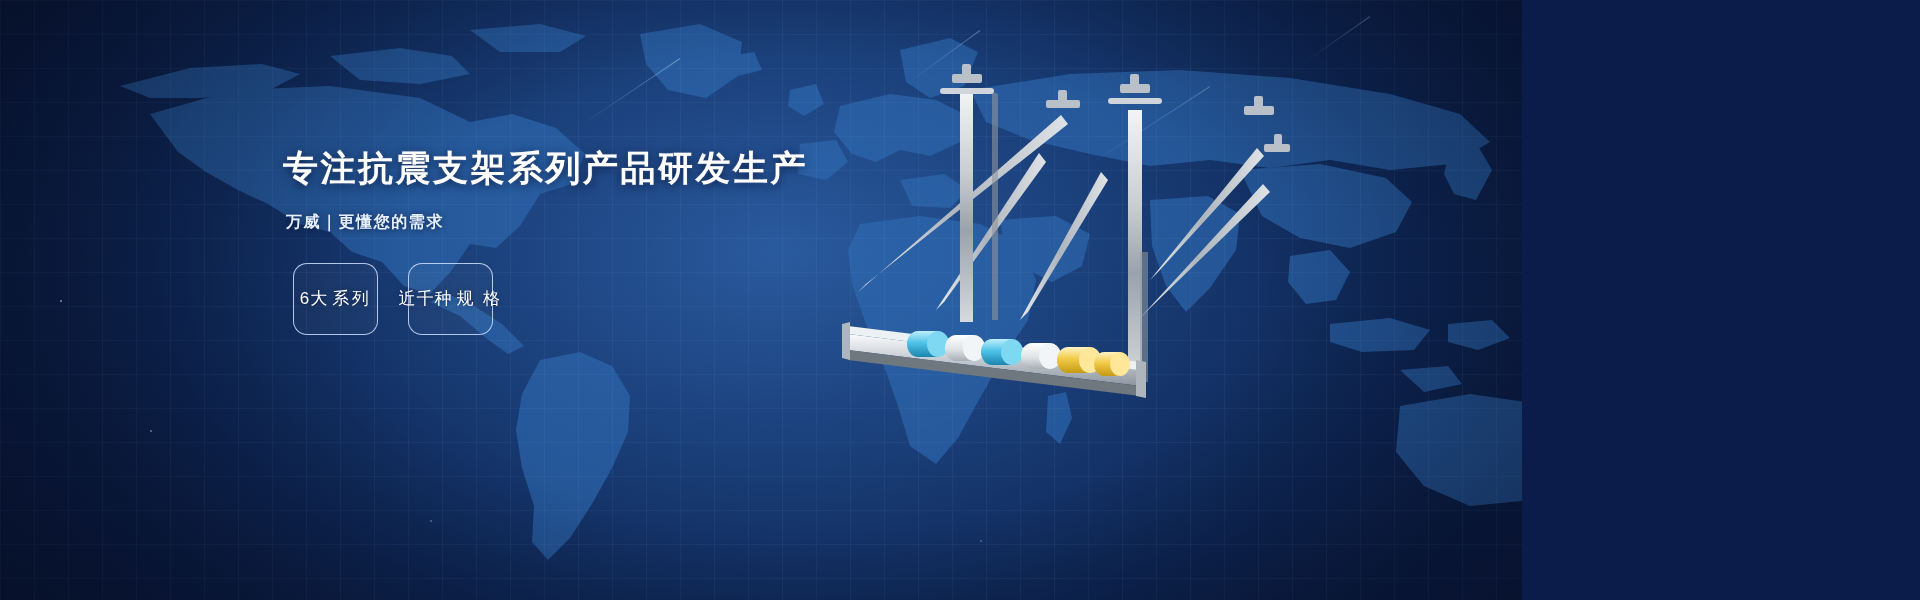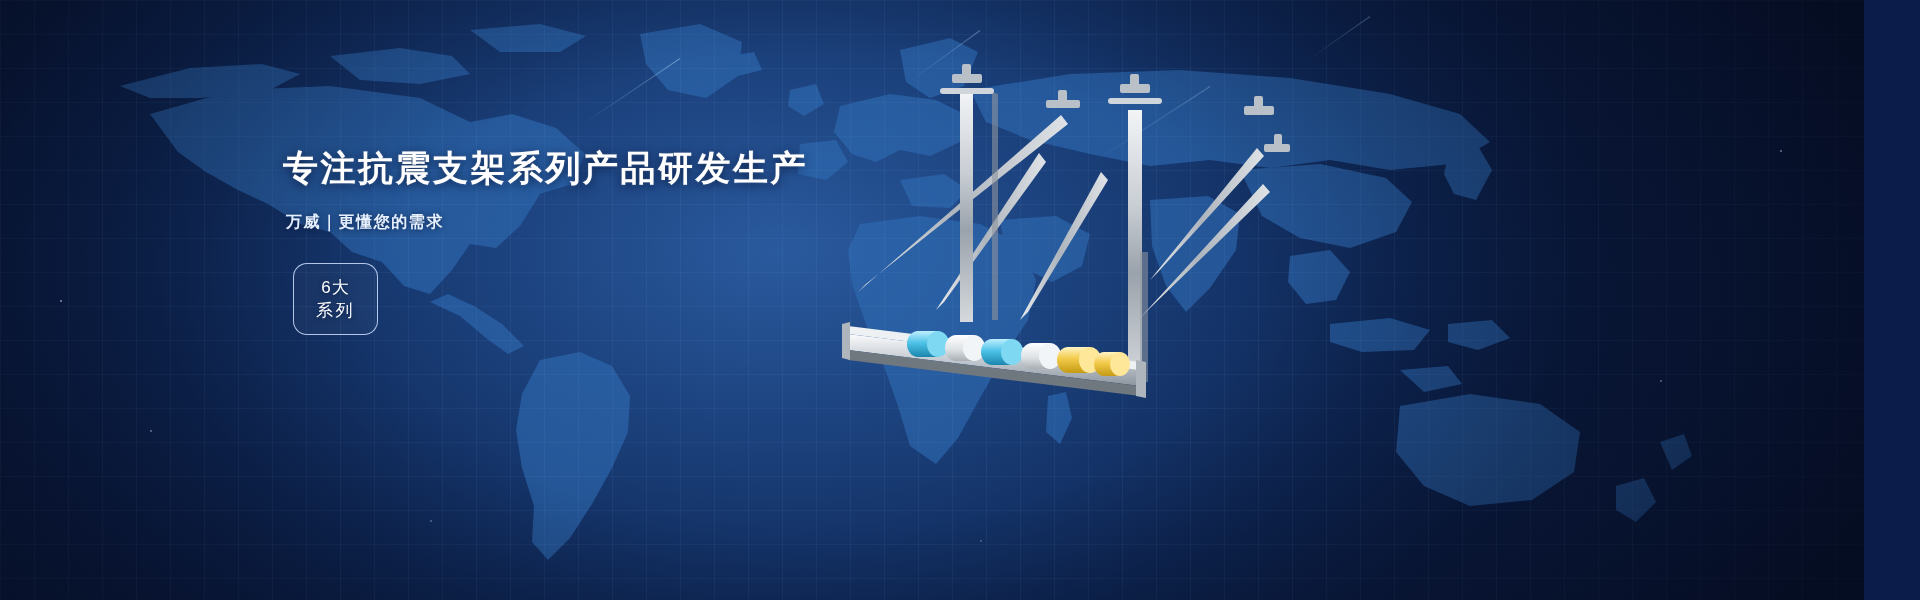--- a/index.html
+++ b/index.html
@@ -2,21 +2,21 @@
 <html><head>
 <meta charset="utf-8">
 <style>
   html,body{margin:0;padding:0;}
   body{
     width:1920px;height:600px;overflow:hidden;
     font-family:"Liberation Sans","DejaVu Sans",sans-serif;
     background:#0b1c4a;
   }
   #banner{
-    position:relative;width:1864px;height:600px;overflow:hidden;
+    position:relative;width:1522px;height:600px;overflow:hidden;
     background:
       radial-gradient(ellipse 820px 520px at 780px 250px, #2a5a9e 0%, #1d4480 32%, #143368 56%, #0d2450 78%, #0a1a3e 100%),
       linear-gradient(160deg,#0c1f4f 0%, #10275c 45%, #0a1a3c 100%);
   }
 
   
   .grid{
     position:absolute;inset:0;
     background-image:
       repeating-linear-gradient(to right, rgba(110,160,225,.085) 0 1px, transparent 1px 34px),
@@ -56,21 +56,21 @@
   }
   .subline{
     margin:27px 0 0 3px;font-size:16px;color:#e7f0ff;letter-spacing:1.6px;
     font-weight:bold;text-shadow:0 1px 6px rgba(0,15,50,.7);white-space:nowrap;
   }
 
   
   .badges{position:absolute;left:293px;top:263px;display:flex;gap:30px;}
   .badge{
     width:83px;height:70px;border:1px solid rgba(208,226,255,.85);
-    border-radius:14px;display:flex;flex-direction:column;
+    border-radius:14px;display:flex;
     align-items:center;justify-content:center;gap:4px;
     background:rgba(255,255,255,.03);
   }
   .badge span{
     display:block;color:#ffffff;font-size:17px;line-height:1.12;
     letter-spacing:1px;white-space:nowrap;
     text-shadow:0 1px 5px rgba(0,15,50,.6);
   }
   .badge .l2{letter-spacing:2.5px;}
 
@@ -149,20 +149,24 @@
 
   <div class="copy">
     <h1 class="headline">专注抗震支架系列产品研发生产</h1>
     <div class="subline">万威｜更懂您的需求</div>
   </div>
 
   <div class="badges">
     <div class="badge">
       <span class="l1">6大</span>
       <span class="l2">系列</span>
+    </div>
+    <div class="badge">
+      <span class="l1">近千种</span>
+      <span class="l2">规 格</span>
     </div>
   </div>
 
   <div class="product">
     <svg viewBox="0 0 500 360" aria-hidden="true">
       <defs>
         <linearGradient id="steel" x1="0" y1="0" x2="0" y2="1">
           <stop offset="0%" stop-color="#f2f4f6"></stop>
           <stop offset="35%" stop-color="#c9ced4"></stop>
           <stop offset="60%" stop-color="#9aa2ab"></stop>

